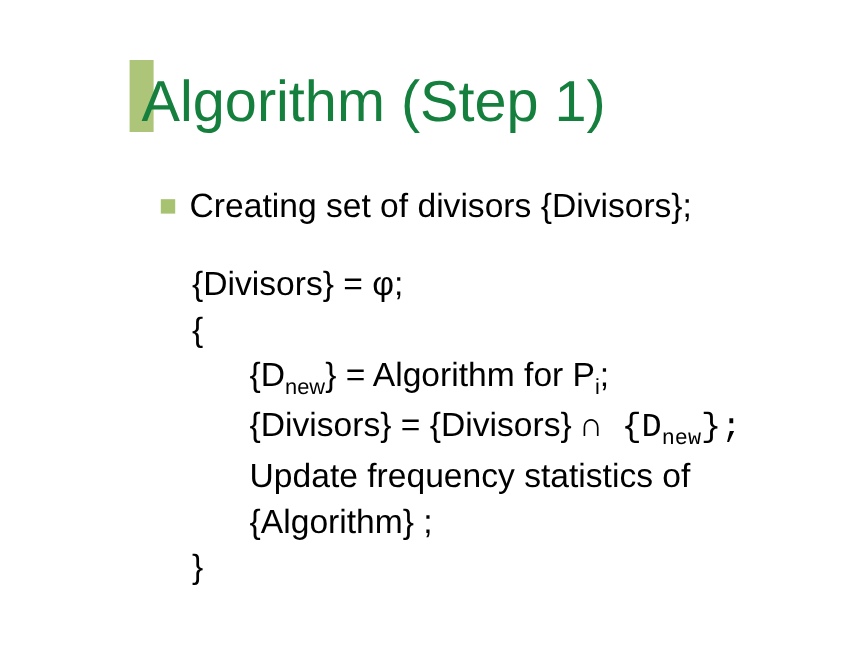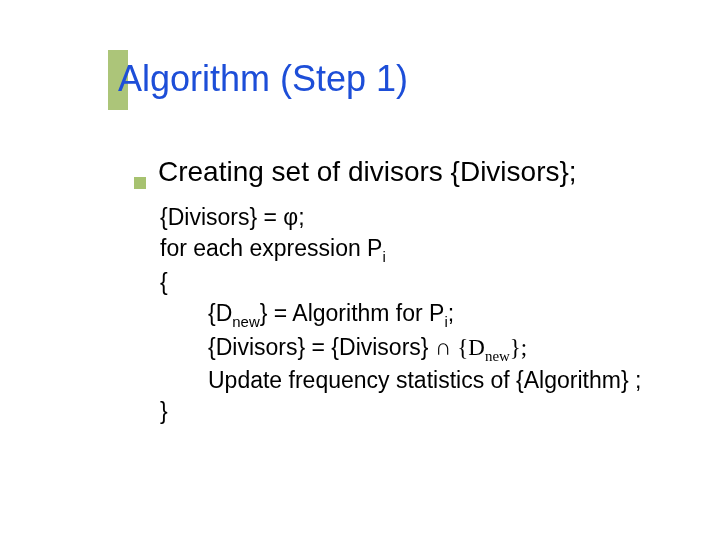--- a/index.html
+++ b/index.html
@@ -24,60 +24,60 @@
     top: 50px;
     width: 20px;
     height: 60px;
     background: #9dbb61;
     opacity: 0.85;
   }
   .title {
     position: absolute;
     left: 118px;
     top: 58px;
-    font-size: 36px;
+    font-size: 48px;
     line-height: 1.15;
     font-weight: 400;
-    color: #1d4ed8;
+    color: #15803d;
   }
   .bullet-row {
     position: absolute;
     left: 134px;
     top: 155px;
     display: flex;
-    align-items: flex-end;
+    align-items: center;
   }
   .bullet {
     width: 12px;
     height: 12px;
     background: #9dbb61;
     opacity: 0.9;
     margin-right: 12px;
     flex: 0 0 12px;
   }
   .bullet-text {
     font-size: 28px;
     line-height: 1.2;
   }
   .code {
     position: absolute;
     left: 160px;
-    top: 202px;
-    font-size: 23px;
+    top: 218px;
+    font-size: 28px;
     line-height: 1.35;
   }
   .indent {
     padding-left: 48px;
   }
   sub {
     font-size: 0.65em;
     vertical-align: sub;
   }
   .serif {
-    font-family: Liberation Serif, serif;
+    font-family: Liberation Mono, monospace;
     text-align: right;
   }
 </style>
 </head>
 <body>
 
 <div class="slide">
 
   <div class="accent"></div>
 
@@ -85,23 +85,20 @@
 
   <div class="bullet-row">
     <div class="bullet"></div>
     <div class="bullet-text">Creating set of divisors {Divisors};</div>
   </div>
 
   <div class="code">
     <div>
       <span>{Divisors} = </span><span>φ</span><span>;</span>
     </div>
-    <div>
-      <span>for each expression P</span><sub>i</sub>
-    </div>
     <div>{</div>
     <div class="indent">
       <span>{D</span><sub>new</sub><span>} = Algorithm for P</span><sub>i</sub><span>;</span>
     </div>
     <div class="indent">
       <span>{Divisors} = {Divisors} </span><span class="serif"><span>∩ {D</span><sub>new</sub><span>};</span></span>
     </div>
     <div class="indent">Update frequency statistics of {Algorithm} ;</div>
     <div>}</div>
   </div>

